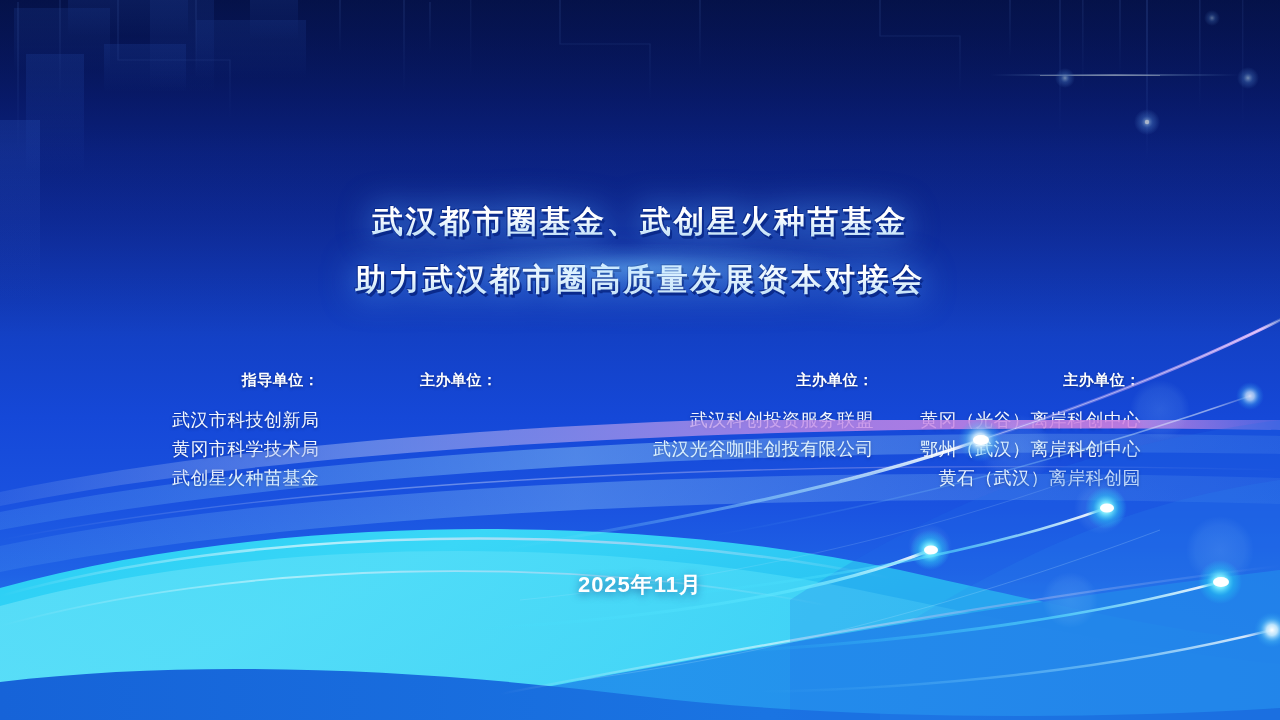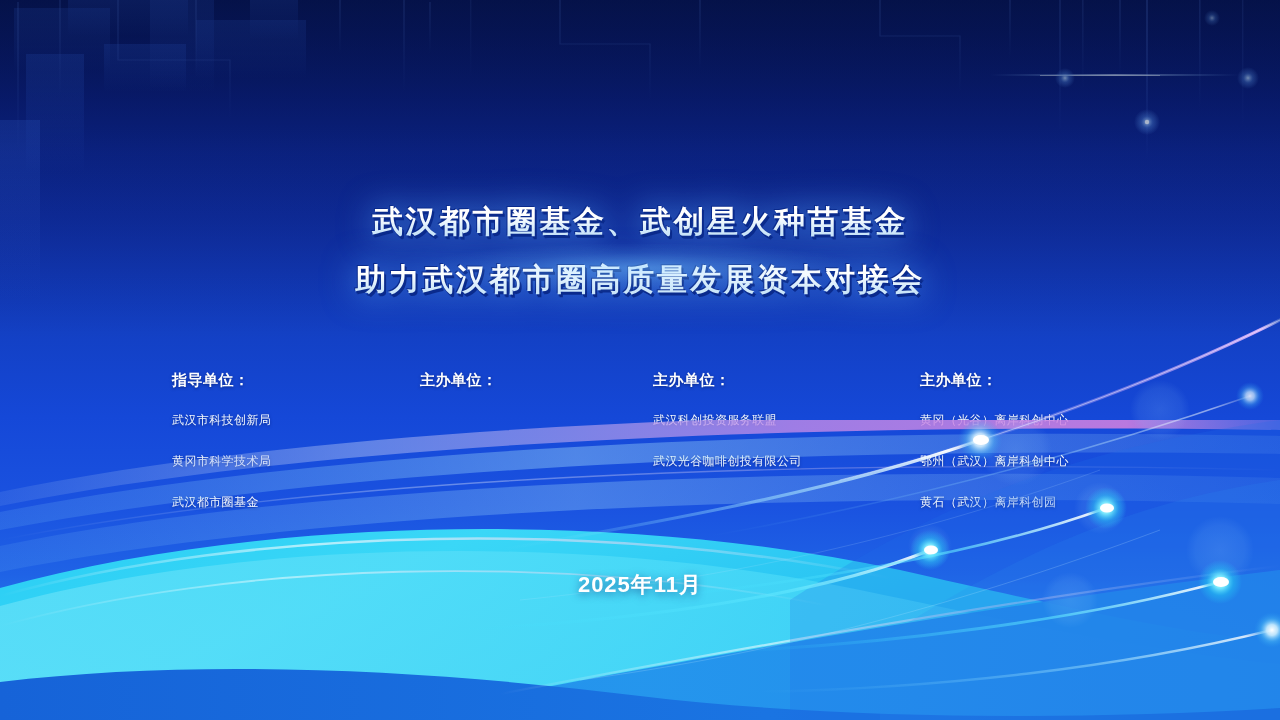--- a/index.html
+++ b/index.html
@@ -96,44 +96,44 @@
     pointer-events: none;
   }
 
   
   .orgs {
     position: absolute;
     left: 0;
     top: 370px;
     width: 1272px;
     height: 140px;
+    text-align: right;
   }
   .org-col {
     position: absolute;
     top: 0;
   }
   .org-head {
     font-size: 15px;
     font-weight: 700;
     color: #ffffff;
     line-height: 20px;
     margin-bottom: 16px;
     letter-spacing: 0.5px;
     text-shadow: 0 1px 3px rgba(4,20,80,0.6);
     white-space: nowrap;
   }
   .org-item {
-    font-size: 12px;
+    font-size: 18px;
     font-weight: 400;
     color: #f2f7ff;
     line-height: 29px;
     letter-spacing: 0.4px;
     text-shadow: 0 1px 3px rgba(4,20,80,0.55);
     white-space: nowrap;
-    margin-top: 12px;
   }
 
   
   .date {
     position: absolute;
     left: 0; right: 0;
     top: 570px;
     text-align: center;
     font-size: 22px;
     font-weight: 700;
@@ -229,21 +229,21 @@
     <div class="title-line">助力武汉都市圈高质量发展资本对接会</div>
     <div class="title-glow"></div>
   </div>
 
   <div class="orgs">
 
     <div class="org-col" style="left:172px;">
       <div class="org-head">指导单位：</div>
       <div class="org-item">武汉市科技创新局</div>
       <div class="org-item">黄冈市科学技术局</div>
-      <div class="org-item">武汉都市圈基金</div>
+      <div class="org-item">武创星火种苗基金</div>
     </div>
 
     <div class="org-col" style="left:420px;">
       <div class="org-head">主办单位：</div>
     </div>
 
     <div class="org-col" style="left:653px;">
       <div class="org-head">主办单位：</div>
       <div class="org-item">武汉科创投资服务联盟</div>
       <div class="org-item">武汉光谷咖啡创投有限公司</div>

